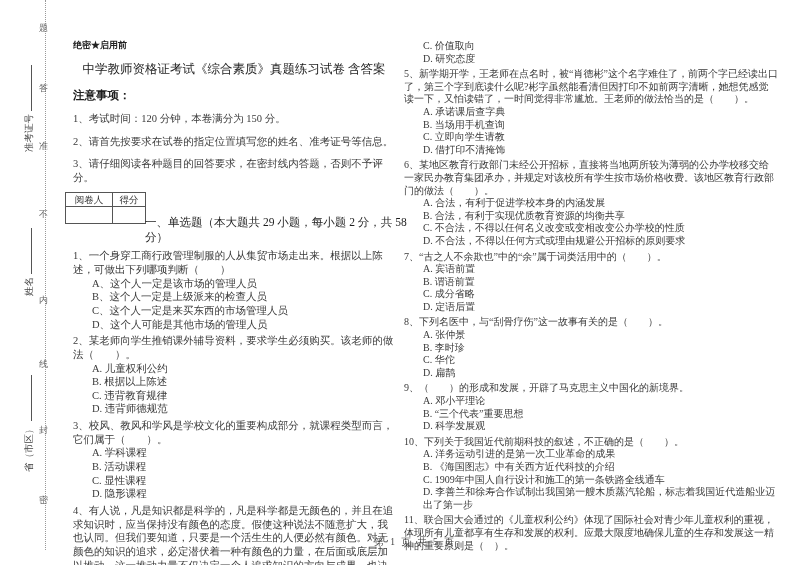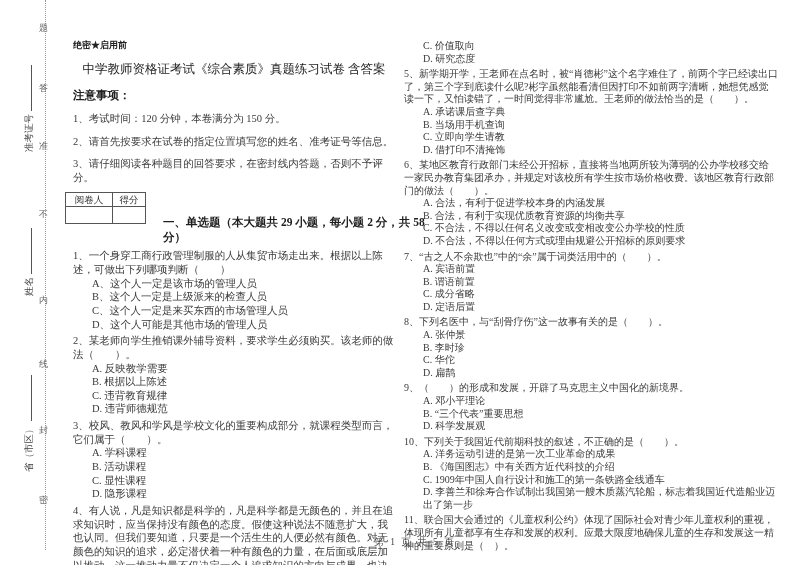--- a/index.html
+++ b/index.html
@@ -46,21 +46,21 @@
   table.grader{
     position:absolute;left:-8px;top:0;border-collapse:collapse;
     font-size:9.5px;color:#333;
   }
   table.grader td{border:1px solid #555;text-align:center;padding:0 3px;}
   table.grader .c1{width:40px;height:13px;}
   table.grader .c2{width:26px;}
   table.grader .row2 td{height:16px;}
   .section-heading{
     position:absolute;left:72px;top:23px;width:262px;
-    font-weight:bold;font-size:11.5px;color:#1e1e1e;line-height:1.25;margin-left:18px;
+    font-weight:normal;font-size:11.5px;color:#1e1e1e;line-height:1.25;
   }
   .q-stem{margin-top:3px;}
   .q-opt{padding-left:19px;}
   .footer{
     position:absolute;left:30px;right:0;top:536px;text-align:center;
     font-size:9.5px;letter-spacing:2px;color:#444;
   }
 </style>
 </head>
 <body>
@@ -113,21 +113,21 @@
       <div class="section-heading">一、单选题（本大题共 29 小题，每小题 2 分，共 58 分）</div>
     </div>
 
     <div>
         <div class="q-stem">1、一个身穿工商行政管理制服的人从集贸市场走出来。根据以上陈述，可做出下列哪项判断（　　）</div>
         <div class="q-opt">A、这个人一定是该市场的管理人员</div>
         <div class="q-opt">B、这个人一定是上级派来的检查人员</div>
         <div class="q-opt">C、这个人一定是来买东西的市场管理人员</div>
         <div class="q-opt">D、这个人可能是其他市场的管理人员</div>
         <div class="q-stem">2、某老师向学生推销课外辅导资料，要求学生必须购买。该老师的做法（　　）。</div>
-        <div class="q-opt">A. 反映教学需要</div>
+        <div class="q-opt">A. 儿童权利公约</div>
         <div class="q-opt">B. 根据以上陈述</div>
         <div class="q-opt">C. 违背教育规律</div>
         <div class="q-opt">D. 违背师德规范</div>
         <div class="q-stem">3、校风、教风和学风是学校文化的重要构成部分，就课程类型而言，它们属于（　　）。</div>
         <div class="q-opt">A. 学科课程</div>
         <div class="q-opt">B. 活动课程</div>
         <div class="q-opt">C. 显性课程</div>
         <div class="q-opt">D. 隐形课程</div>
         <div class="q-stem">4、有人说，凡是知识都是科学的，凡是科学都是无颜色的，并且在追求知识时，应当保持没有颜色的态度。假使这种说法不随意扩大，我也认同。但我们要知道，只要是一个活生生的人便必然有颜色。对无颜色的知识的追求，必定潜伏着一种有颜色的力量，在后面或底层加以推动。这一推动力量不仅决定一个人追求知识的方向与成果，也决定一个人对知识是否真诚。</div>
       </div>

